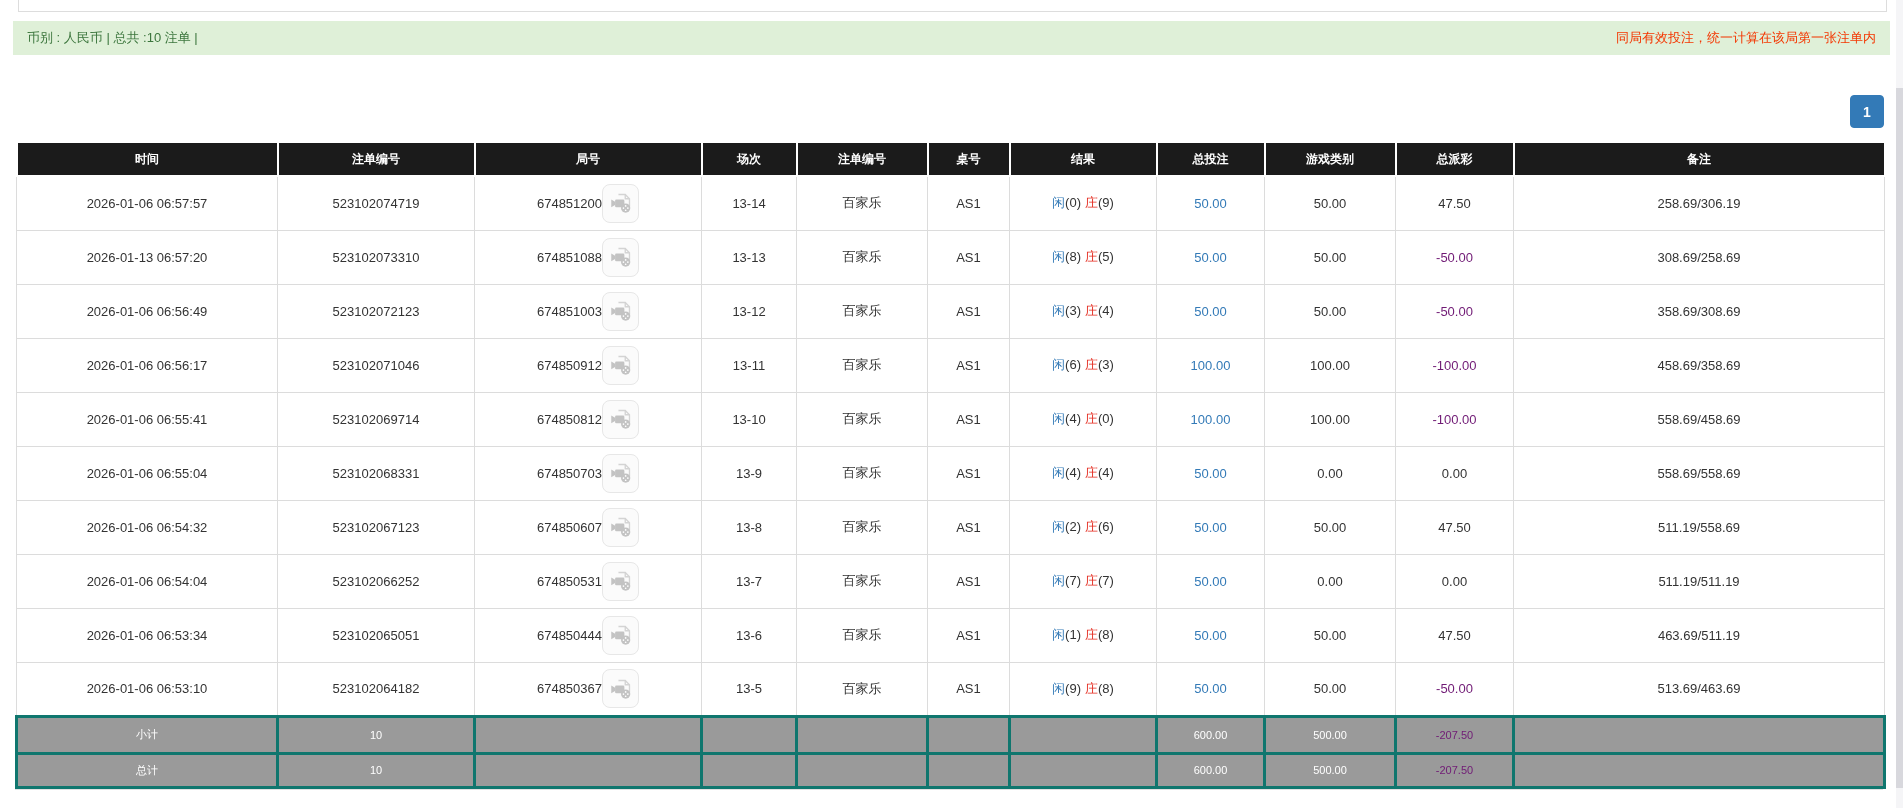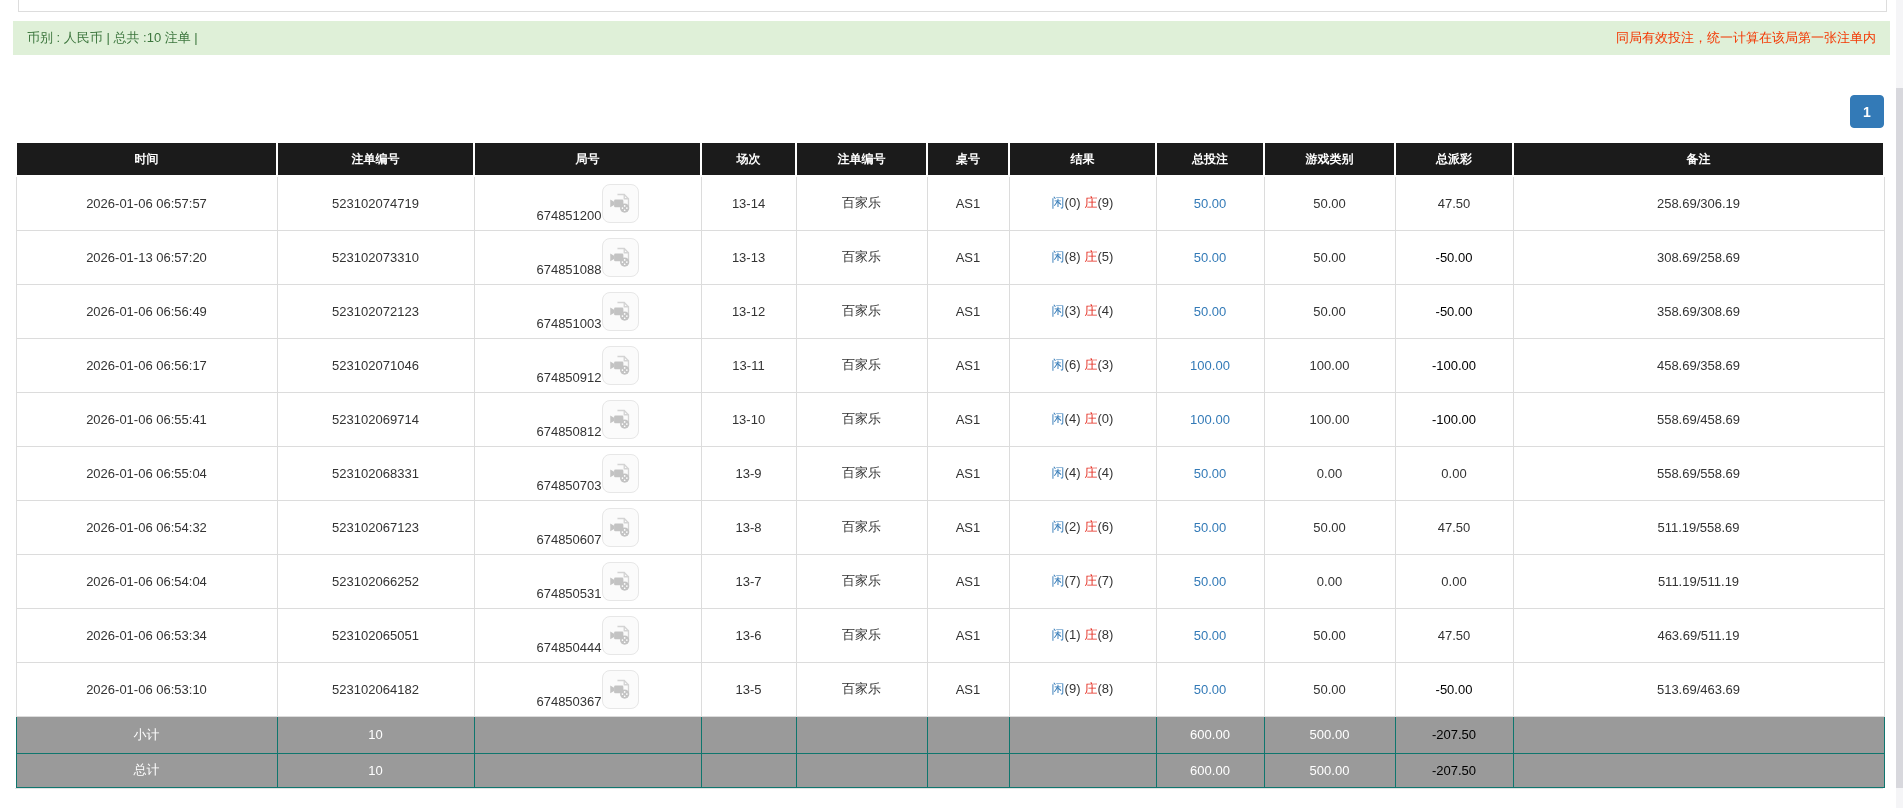--- a/index.html
+++ b/index.html
@@ -28,31 +28,31 @@
               border-radius:4px; color:#fff; font-size:14px; font-weight:bold;
               display:flex; align-items:center; justify-content:center; cursor:pointer; }
 
   
   .table-wrap { position:absolute; left:15px; top:141px; width:1868px; border-bottom:1px solid #e2e2e2; }
   table { border-collapse:collapse; table-layout:fixed; width:1868px; font-size:13px; color:#333; }
   th { background:#1b1b1b; color:#fff; font-weight:bold; font-size:12px;
        height:34px; border:2px solid #fff; text-align:center; }
   tbody td { background:#fff; border:1px solid #dcdcdc; height:54px;
              text-align:center; vertical-align:middle; }
-  tfoot td { background:#9a9a9a; color:#fff; border:1px solid #0f766e; height:37px;
-             text-align:center; font-size:13px; }
+  tfoot td { background:#9a9a9a; color:#fff; border:3px solid #0f766e; height:37px;
+             text-align:center; font-size:11px; }
   tfoot tr.total-row td { height:34px; }
-  .neg-red { color:#000000; }
+  .neg-red { color:#701a75; }
   .bet-link { color:#337ab7; text-decoration:none; cursor:pointer; }
   .res-p { color:#337ab7; }
   .res-b { color:#e42c20; }
   .res-n { color:#333; margin-right:4px; }
   .res-n2 { color:#333; }
 
-  .round-cell-inner { display:inline-flex; align-items:flex-end; gap:0; }
+  .round-cell-inner { display:inline-flex; align-items:center; gap:0; }
   .video-btn { width:37px; height:39px; background:#fbfbfb; border:1px solid #e7e7e7;
                border-radius:8px; display:inline-flex; align-items:center;
                justify-content:center; cursor:pointer; }
 </style>
 </head>
 <body>
 
 <div class="page">
 
   <div class="top-panel"></div>

